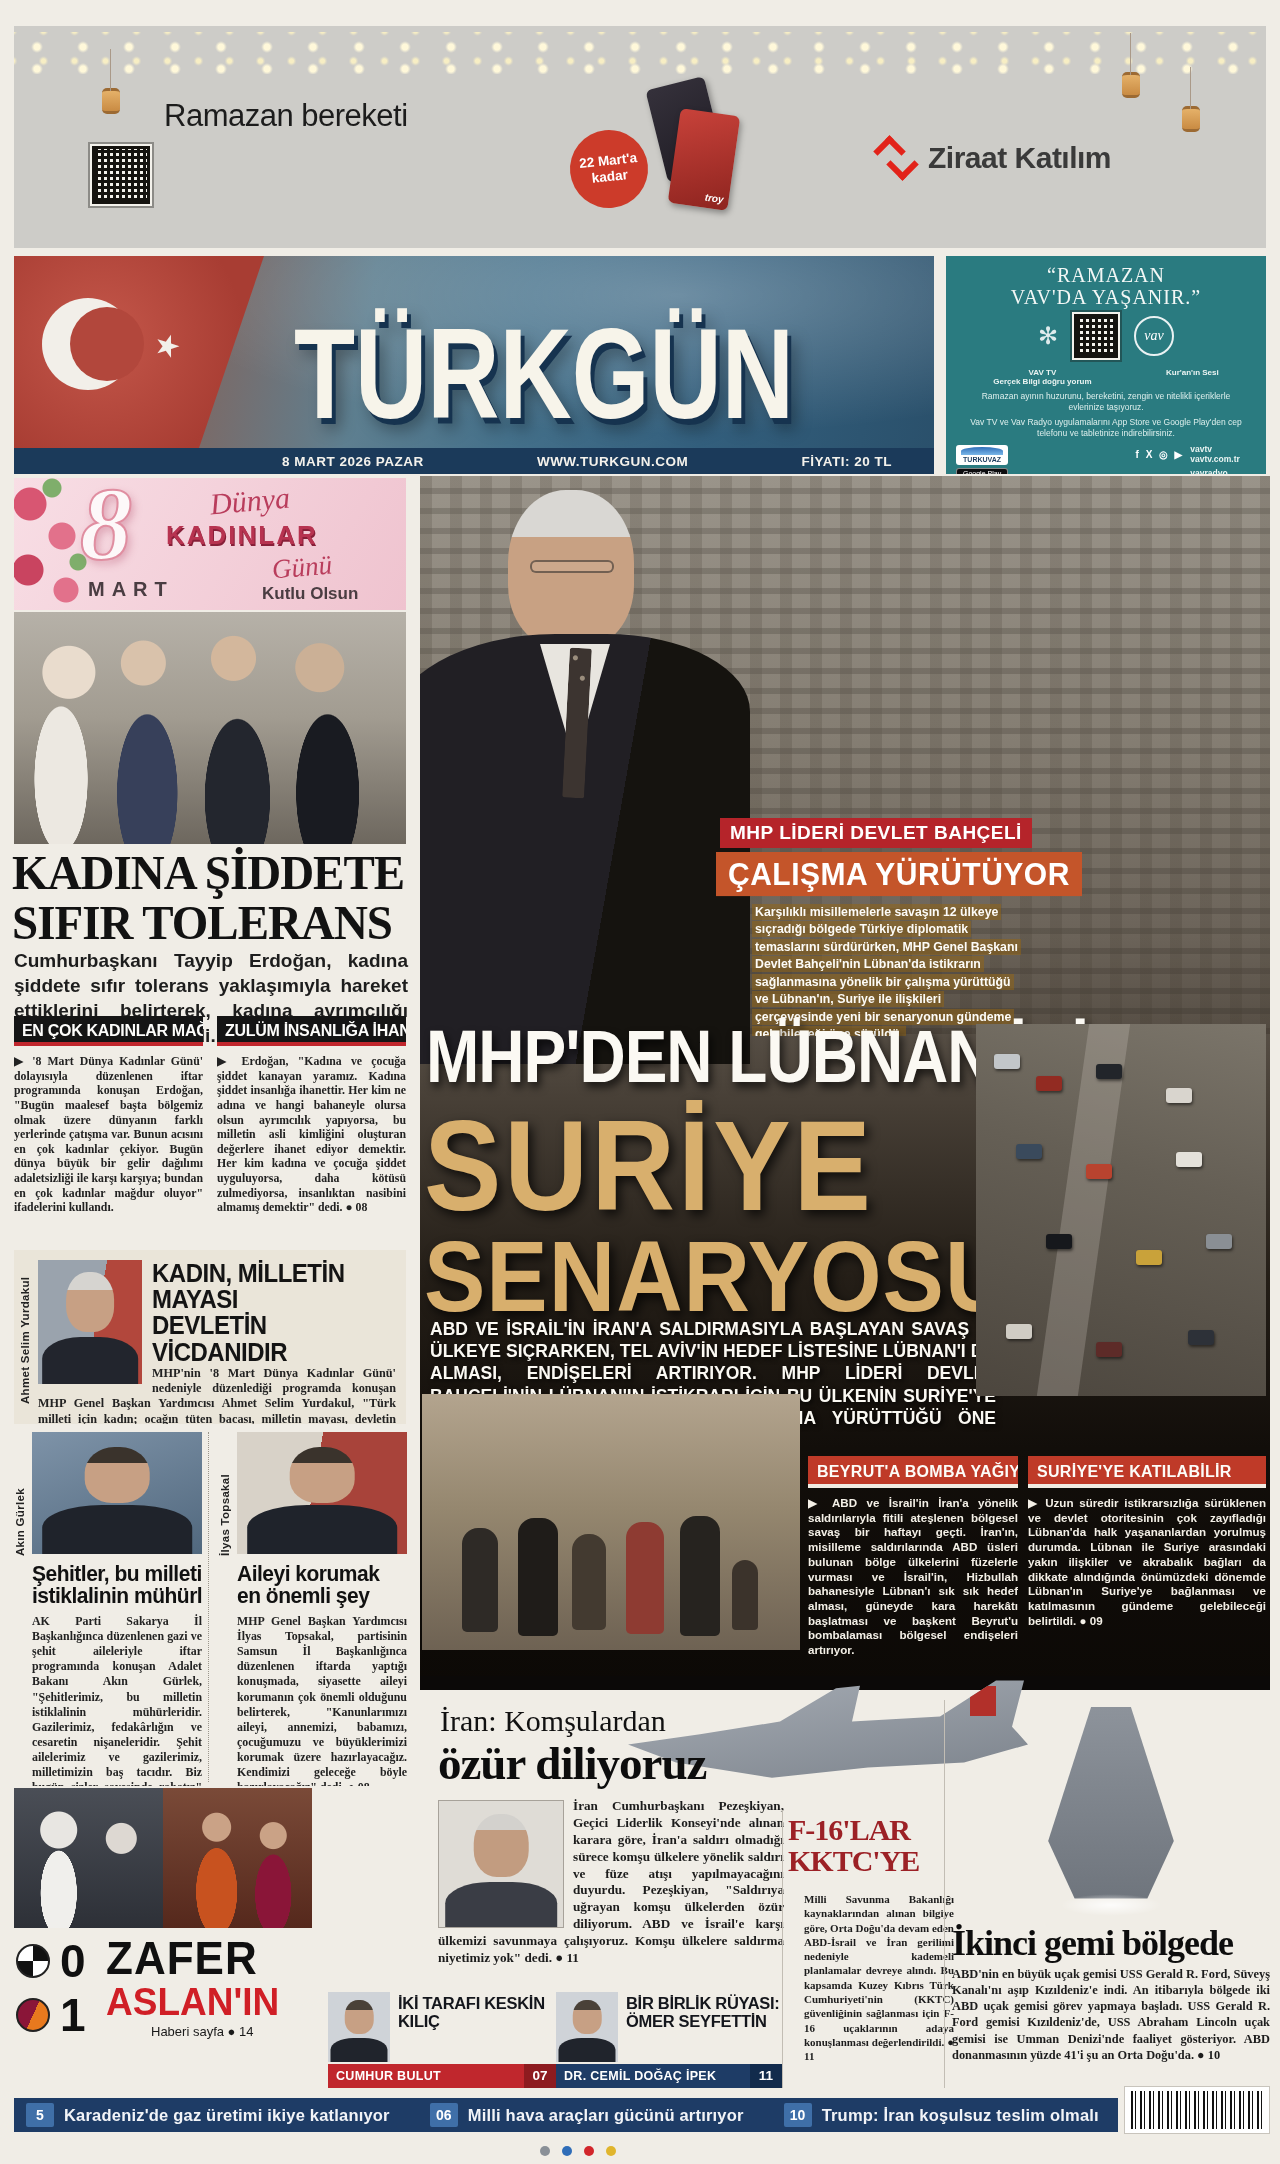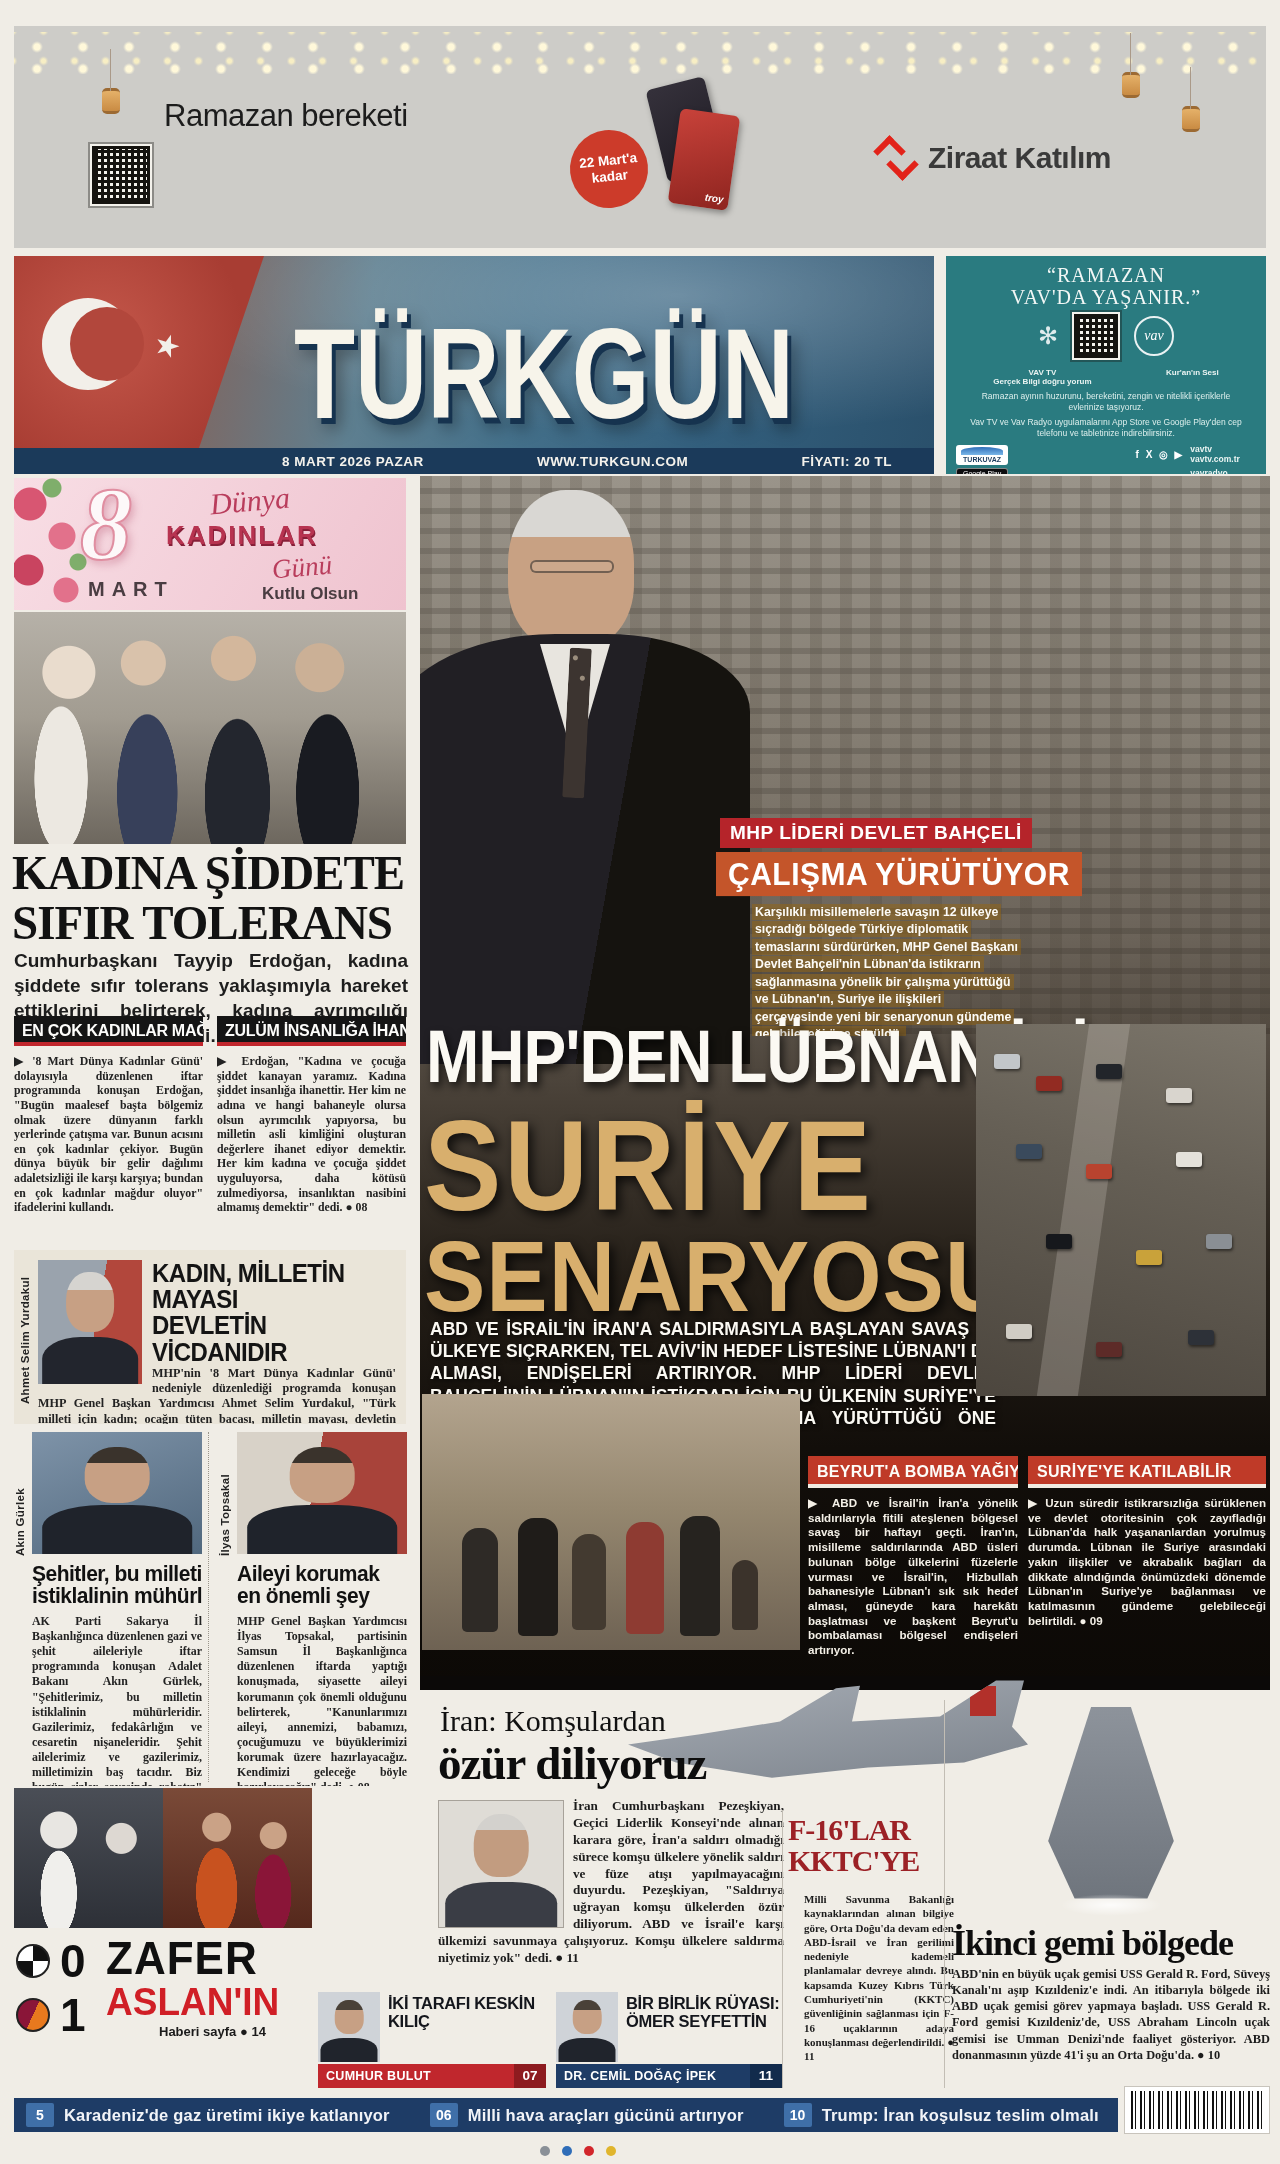--- a/index.html
+++ b/index.html
@@ -250,21 +250,21 @@
                 radial-gradient(circle at 74% 34%, #caa286 13px, transparent 14px),
                 radial-gradient(ellipse 30px 66px at 74% 76%, #8a1538 0 60%, transparent 61%),
                 linear-gradient(180deg,#7a4a38,#55281c); }
   .score-row { left:16px; display:flex; align-items:center; gap:10px; }
   .club { width:34px; height:34px; border-radius:50%; border:2px solid #222; }
   .club.bjk { background:conic-gradient(#111 0 25%, #fff 25% 50%, #111 50% 75%, #fff 75%); }
   .club.gs  { background:linear-gradient(115deg,#8a1538 50%, #e8791e 50%); }
   .score { font-size:46px; font-weight:900; color:#101010; }
   .zafer1 { left:106px; top:1932px; font-size:44px; font-weight:900; color:#101010; transform:scaleY(1.05); transform-origin:top left; letter-spacing:1px; }
   .zafer2 { left:106px; top:1980px; font-size:37px; font-weight:900; color:#d01f26; transform:scaleY(1.05); transform-origin:top left; }
-  .zafer-ref { left:116px; top:2024px; font-size:13px; font-weight:700; color:#1a1a1a;padding-left:43px; }
+  .zafer-ref { left:108px; top:2024px; font-size:13px; font-weight:400; color:#1a1a1a;padding-left:43px; }
 
   .promo { top:1992px; height:96px; }
   .promo-photo { position:absolute; left:0; top:0; width:62px; height:70px; background:#cfd3d8; overflow:hidden; }
   .promo-photo::before { content:""; position:absolute; left:50%; top:12%; width:46%; height:48%; transform:translateX(-50%);
     background:linear-gradient(180deg,#4a4138 0 30%, #c7a084 30%); border-radius:46% 46% 42% 42%; }
   .promo-photo::after { content:""; position:absolute; left:50%; bottom:-8%; width:92%; height:42%; transform:translateX(-50%);
     background:#20242c; border-radius:40% 40% 0 0; }
   .promo-title { position:absolute; left:70px; top:2px; right:2px; font-size:16.5px; font-weight:900; color:#14161c;
     line-height:1.08; transform:scaleY(1.04); transform-origin:top left; letter-spacing:-0.3px; }
   .promo-bar { position:absolute; left:0; bottom:0; width:100%; height:24px; display:flex; align-items:flex-end; }
@@ -489,21 +489,21 @@
   <span class="score">0</span>
 </div>
 <div class="abs score-row" style="top:1988px;">
   <span class="club gs"></span>
   <span class="score">1</span>
 </div>
 <div class="abs zafer1">ZAFER</div>
 <div class="abs zafer2">ASLAN'IN</div>
 <div class="abs zafer-ref">Haberi sayfa ● 14</div>
 
-<div class="abs promo p1" style="left:318px;width:228px;padding-left:42px;">
+<div class="abs promo p1" style="left:328px;width:228px;padding-left:42px;">
   <div class="promo-photo"></div>
   <div class="promo-title">İKİ TARAFI KESKİN KILIÇ</div>
   <div class="promo-bar">
     <span class="auth">CUMHUR BULUT</span>
     <span class="pg">07</span>
   </div>
 </div>
 <div class="abs promo p2" style="left:556px;width:226px;">
   <div class="promo-photo"></div>
   <div class="promo-title">BİR BİRLİK RÜYASI: ÖMER SEYFETTİN</div>

